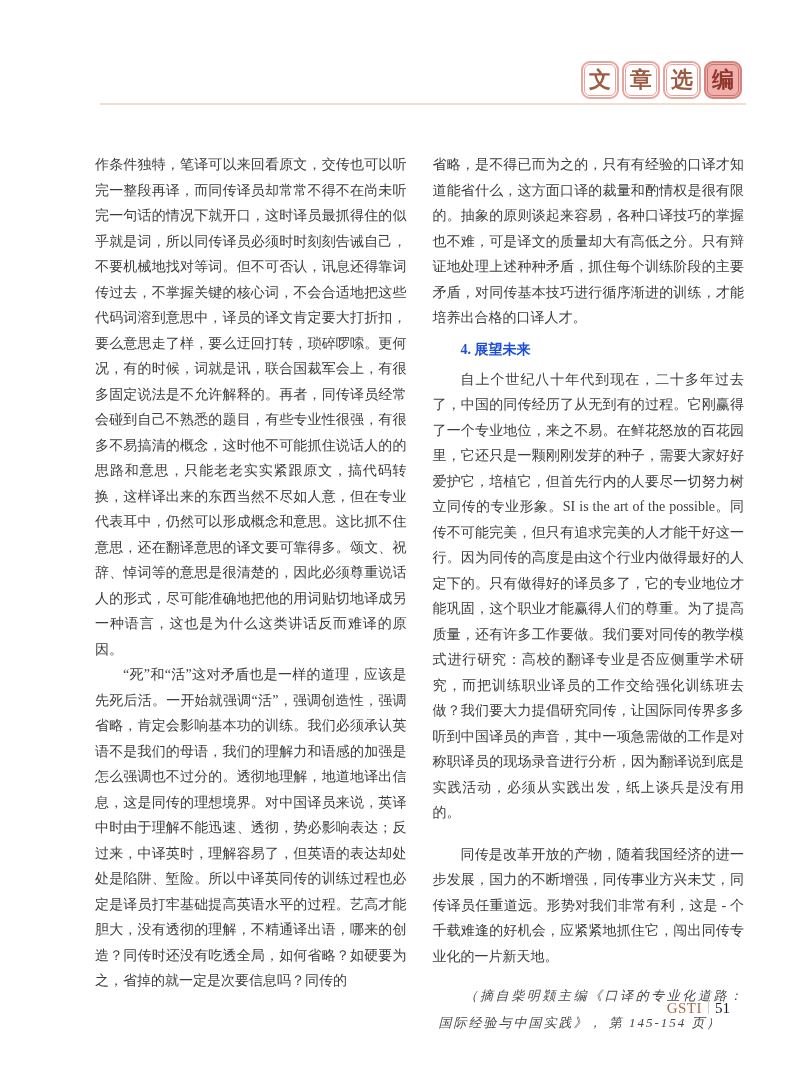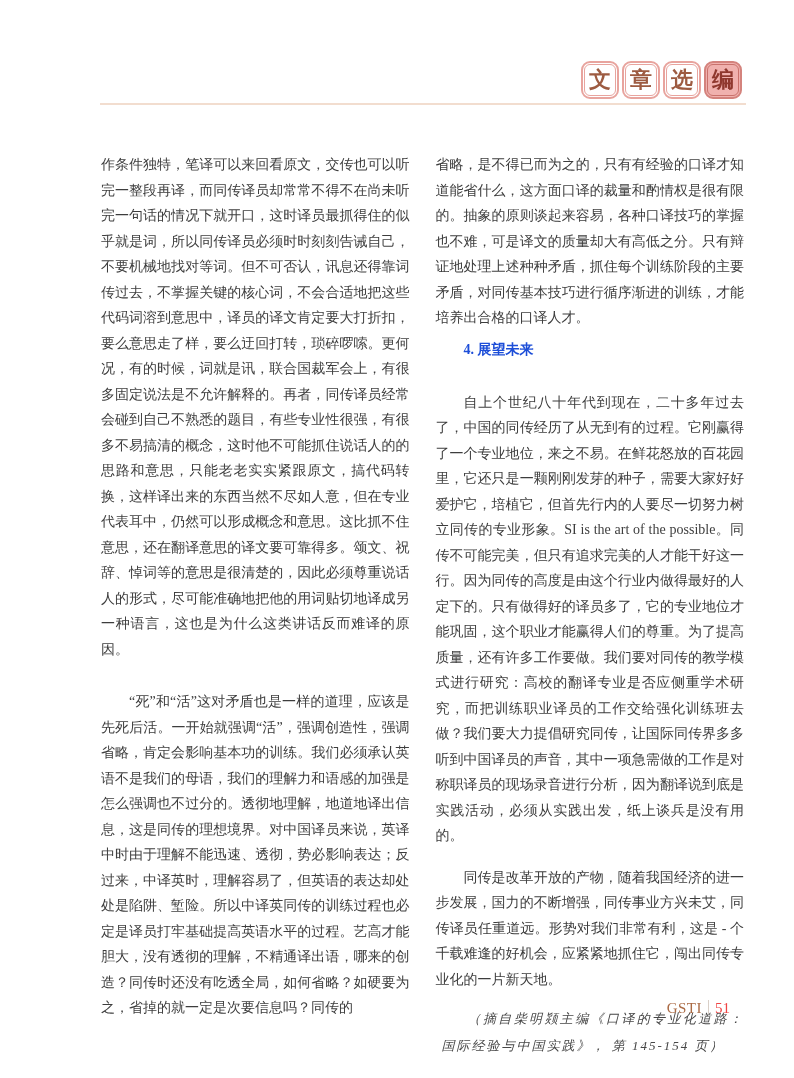--- a/index.html
+++ b/index.html
@@ -51,36 +51,36 @@
     left: 100px;
     right: 48px;
     height: 2px;
     background: #f2ddcf;
   }
 
   
   .columns {
     position: absolute;
     top: 152px;
-    left: 101px;
+    left: 95px;
     right: 50px;
     display: flex;
     gap: 26px;
   }
   .col { flex: 1; min-width: 0; }
 
   p.body-p {
     margin: 0;
     font-size: 14px;
     line-height: 25.5px;
     color: #3d3d3d;
     text-align: justify;
     text-justify: inter-ideograph;
   }
-  p.indent { text-indent: 2em; margin-top: 27px; }
+  p.indent { text-indent: 2em; }
   p.gap-top { margin-top: 16px; }
 
   .section-heading {
     margin: 6px 0 4px 0;
     padding-left: 2em;
     font-size: 14px;
     font-weight: bold;
     color: #1d4ed8;
     line-height: 26px;
   }
@@ -106,21 +106,21 @@
     font-size: 15px;
   }
   .journal { color: #aa6a44; letter-spacing: 0.5px; }
   .foot-divider {
     display: inline-block;
     width: 1px;
     height: 14px;
     background: #d9cfc7;
     margin: 0 6px;
   }
-  .page-num { color: #ef4444; }
+  .page-num { color: #0f172a; }
 </style>
 </head>
 <body>
 
 <div class="page">
 
   <div class="seals">
     <div class="seal">
       <div class="seal-in">文</div>
     </div>

